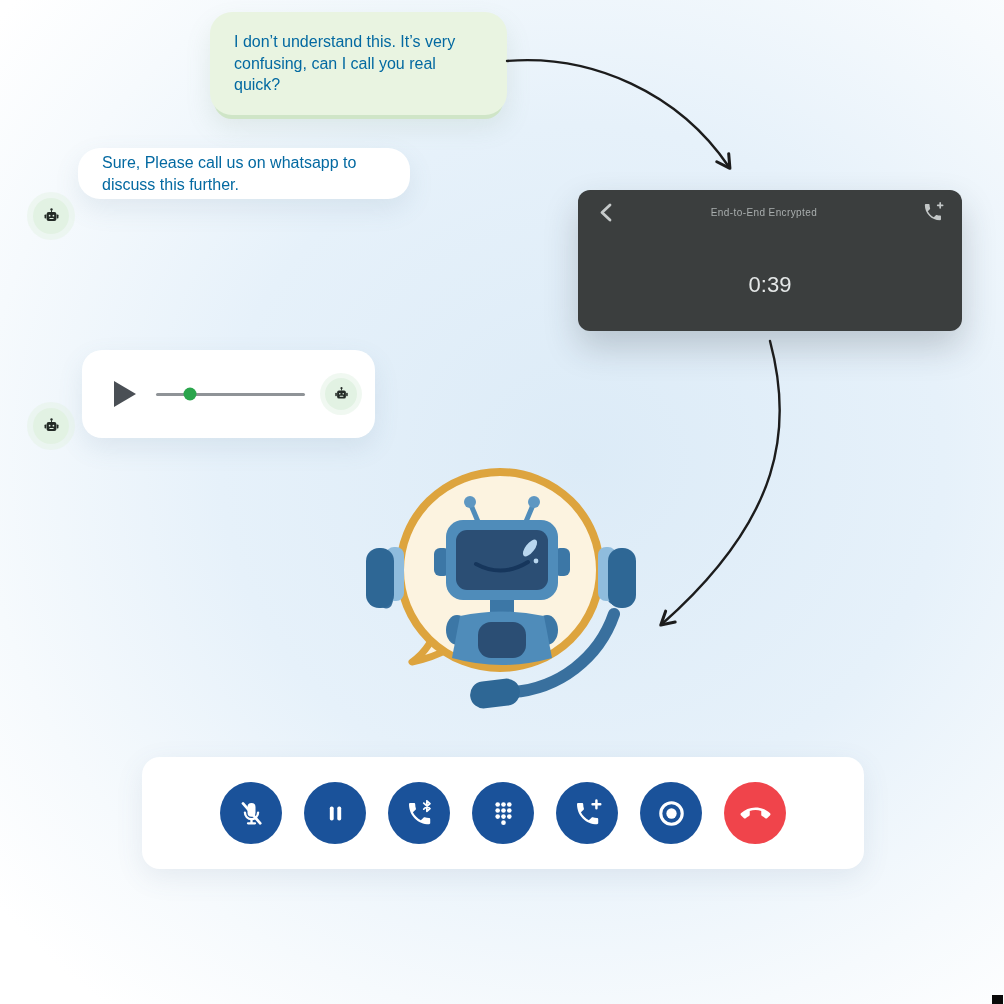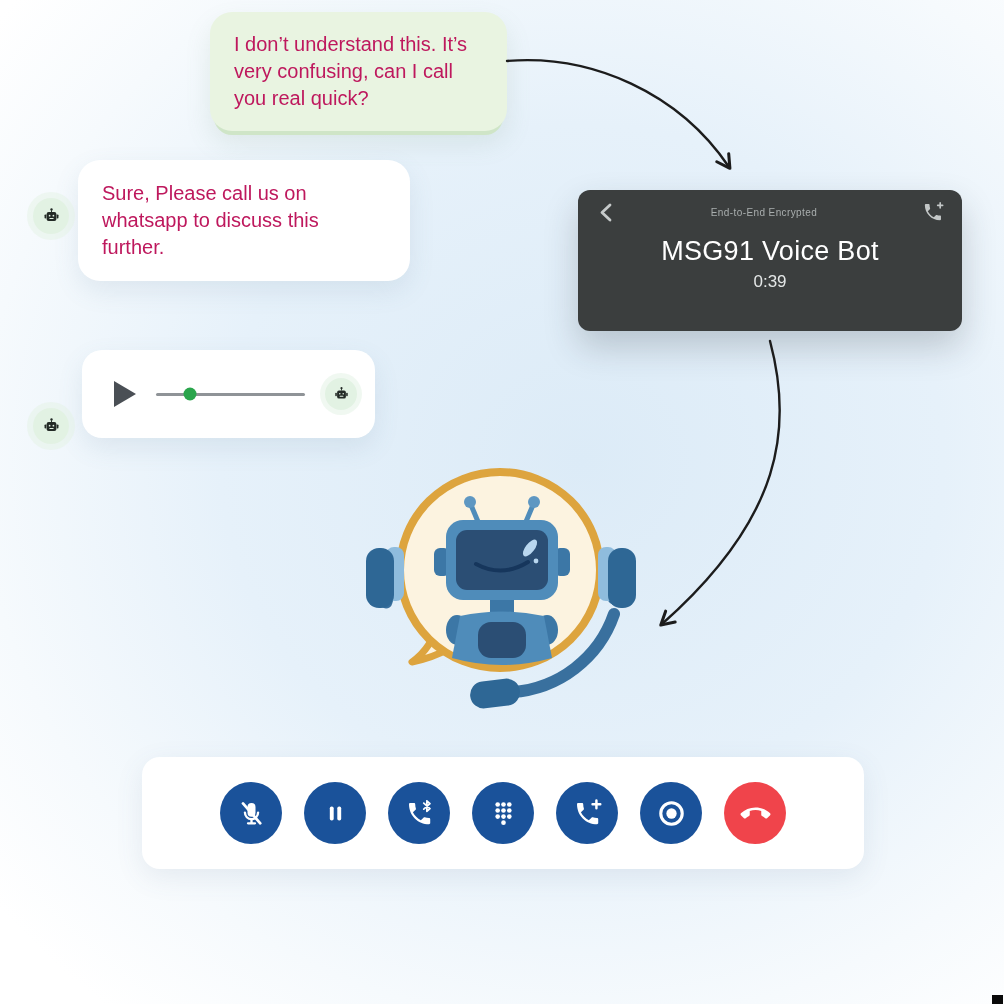--- a/index.html
+++ b/index.html
@@ -8,33 +8,33 @@
     font-family:"Liberation Sans", sans-serif;
     background: radial-gradient(75% 70% at 58% 46%, #dcebf7 0%, #e6f1fa 48%, #f6fafd 80%, #ffffff 100%);
     position:relative;
   }
   .canvas { position:absolute; inset:0; }
 
   
   .arrows { position:absolute; inset:0; pointer-events:none; z-index:5; }
 
   
-  .bubble { position:absolute; font-size:20px; line-height:1.35; color:#be185d; z-index:2; }
+  .bubble { position:absolute; font-size:16px; line-height:1.35; color:#0369a1; z-index:2; }
   .bubble-green {
     background:#e9f4e1;
     border-radius:22px;
     box-shadow: 0 8px 0 -4px #cfe5c7, 0 12px 26px rgba(110,150,110,.14);
   }
   .bubble-white {
     background:#ffffff;
     border-radius:22px;
     box-shadow: 0 10px 26px rgba(90,120,150,.12);
   }
   .bubble1 { left:210px; top:12px; width:297px; padding:19px 24px; }
-  .bubble2 { left:78px;  top:160px; width:332px; padding:20px 24px; }
+  .bubble2 { left:78px;  top:148px; width:332px; padding:4px 24px; }
   .bubble3 { left:211px; top:258px; width:289px; padding:19px 22px; }
 
   .bot-avatar {
     position:absolute; width:36px; height:36px; border-radius:50%;
     background:#e2f2e3; display:flex; align-items:center; justify-content:center;
     box-shadow:0 0 0 6px rgba(226,242,227,.45); z-index:2;
   }
   .bot-avatar svg { width:19px; height:19px; }
   .avatar-msg2  { left:33px; top:198px; }
   .avatar-audio-out { left:33px; top:408px; }
@@ -72,21 +72,21 @@
     position:absolute; left:0; right:12px; top:17px; text-align:center;
     font-size:10px; color:#a9aeae; letter-spacing:.4px;
   }
   .call-card .addcall { position:absolute; right:18px; top:11px; width:23px; height:23px; cursor:pointer; }
   .call-card .title {
     position:absolute; left:0; right:0; top:46px; text-align:center;
     font-size:27px; letter-spacing:.3px; color:#ffffff; font-weight:400;
   }
   .call-card .timer {
     position:absolute; left:0; right:0; top:82px; text-align:center;
-    font-size:17px; color:#e4e7e7;
+    font-size:22px; color:#e4e7e7;
   }
 
   
   .robot-wrap { position:absolute; left:358px; top:452px; width:292px; height:266px; z-index:2; }
 
   
   .controls {
     position:absolute; left:142px; top:757px; width:722px; height:112px;
     background:#ffffff; border-radius:18px; z-index:2;
     box-shadow:0 8px 28px rgba(80,100,130,.10);
@@ -171,21 +171,20 @@
 
   <div class="call-card" style="background: rgb(59, 62, 62);">
     <svg class="back" viewBox="0 0 15 19">
       <path d="M12 2 L4 9.5 L12 17" fill="none" stroke="#c6caca" stroke-width="2.8" stroke-linecap="round" stroke-linejoin="round"></path>
     </svg>
     <div class="enc">End-to-End Encrypted</div>
     <svg class="addcall" viewBox="0 0 24 24">
       <path d="M7.1 10.6c1.4 2.7 3.6 4.9 6.3 6.3l2.1-2.1c.26-.26.64-.34.98-.23 1.07.35 2.23.55 3.42.55.53 0 .95.43.95.95v3.02c0 .53-.42.96-.95.96C11 20.06 4 13.06 4 4.15c0-.53.43-.95.96-.95h3.03c.52 0 .95.42.95.95 0 1.19.19 2.35.55 3.42.1.34.02.72-.24.98l-2.15 2.05z" fill="#c3c7c7"></path>
       <path d="M17.4 4.6h5.2 M20 2 v5.2" stroke="#c3c7c7" stroke-width="1.7" fill="none" stroke-linecap="round"></path>
     </svg>
-    <div class="title">MSG91 Voice Bot</div>
     <div class="timer">0:39</div>
   </div>
 
   <div class="robot-wrap">
     <svg viewBox="0 0 292 266" width="292" height="266">
 
       <path d="M 28 150 A 117 117 0 0 1 256 146" fill="none" stroke="#39709e" stroke-width="13" stroke-linecap="round"></path>
 
       <path d="M 80 170 C 76 188 68 200 54 210 C 84 204 104 190 114 178 Z" fill="#fcf3e0" stroke="#dda43e" stroke-width="7" stroke-linejoin="round"></path>
       <ellipse cx="142" cy="118" rx="100" ry="98" fill="#fcf3e0" stroke="#dda43e" stroke-width="8"></ellipse>

